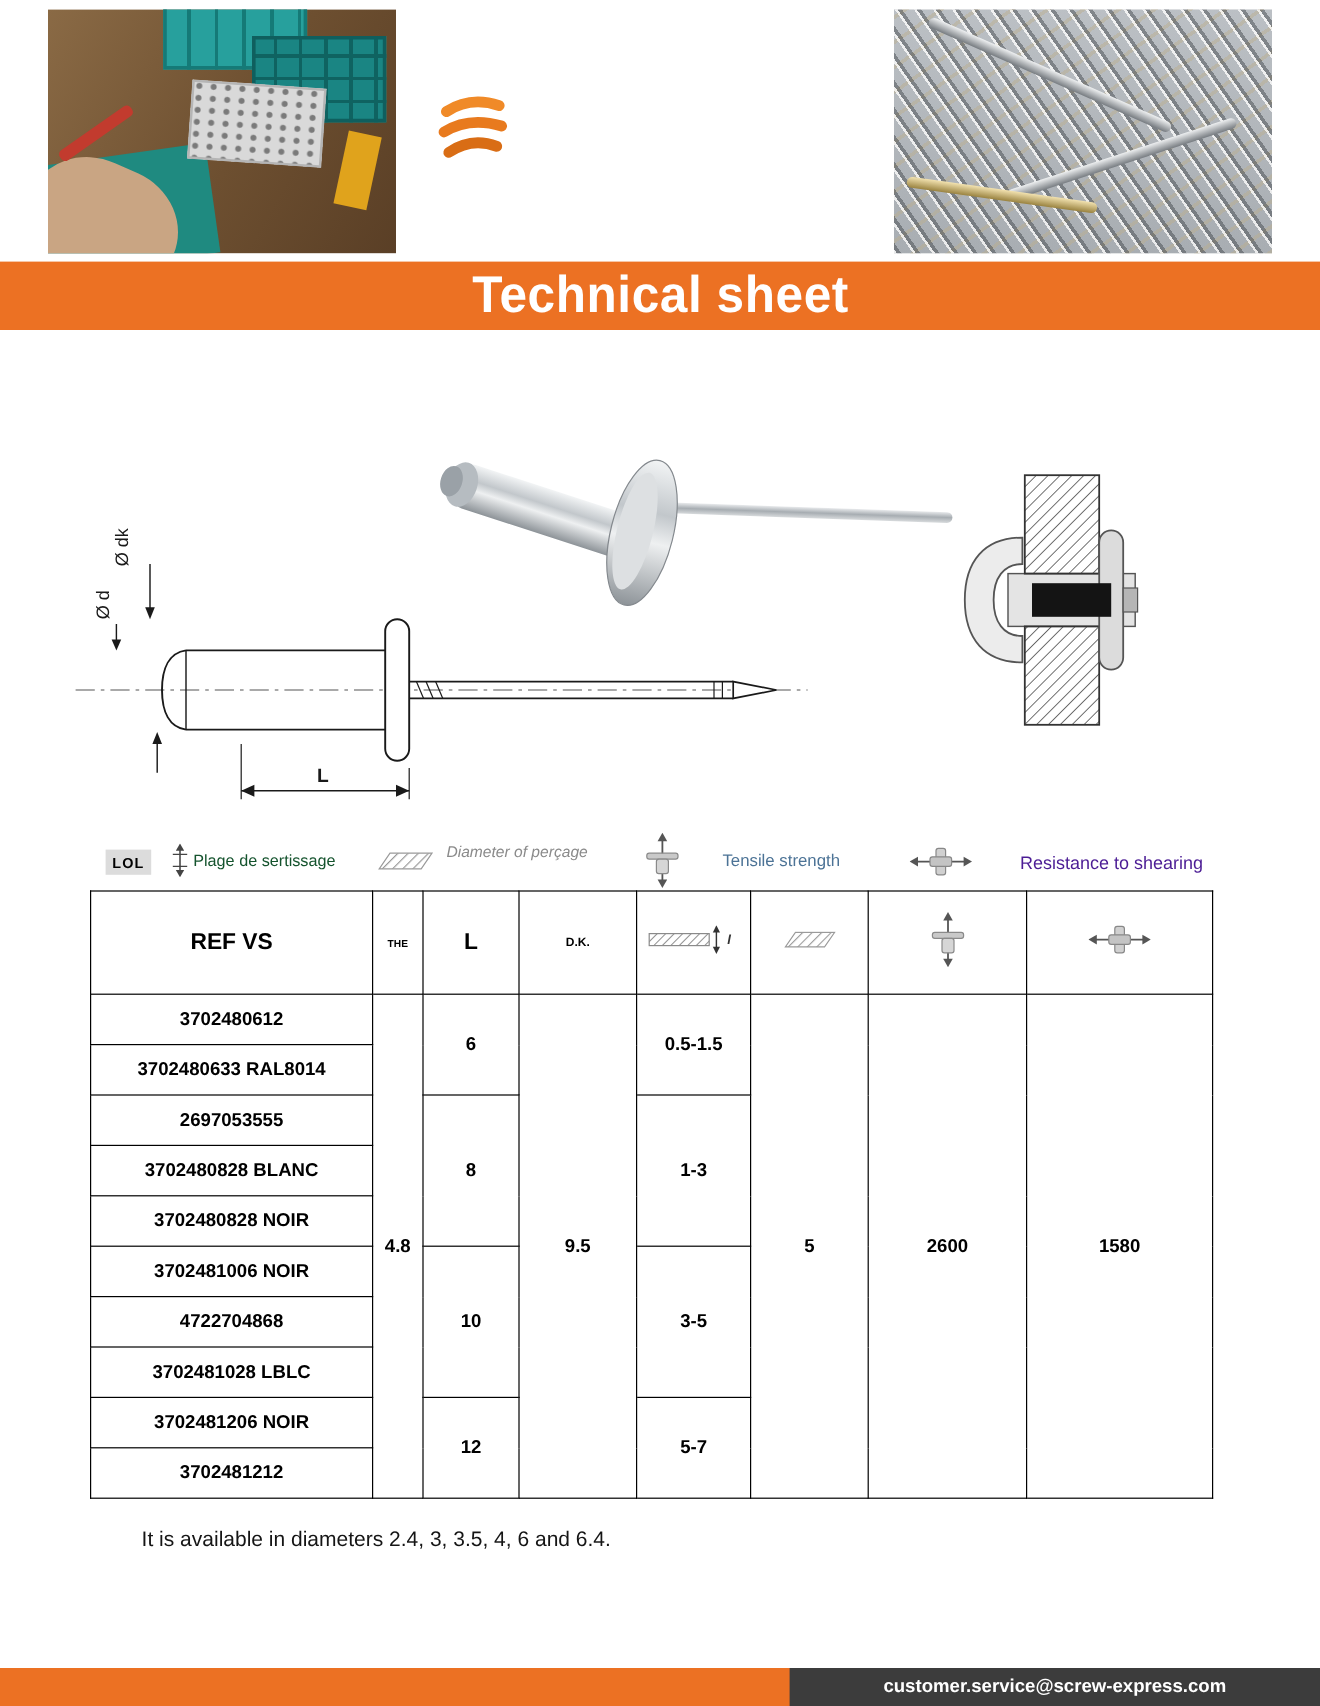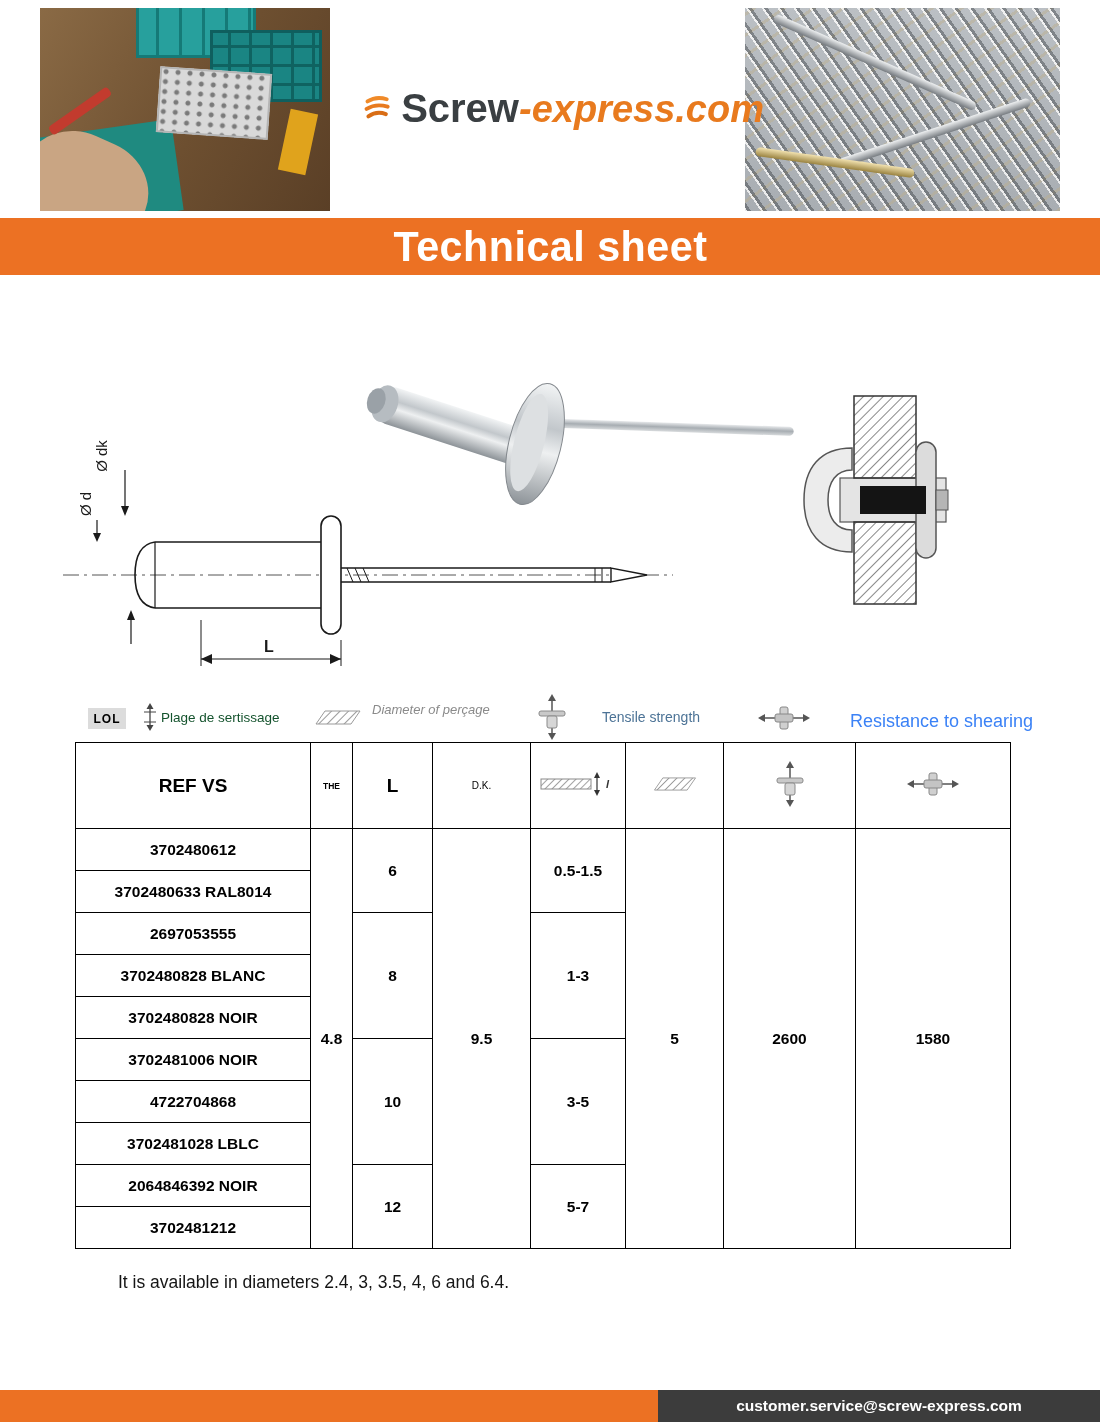--- a/index.html
+++ b/index.html
@@ -53,32 +53,32 @@
   
   .legend { position:absolute; left:0; top:702px; width:1100px; height:36px; }
   .lol-box { position:absolute; left:88px; top:6px; width:38px; height:21px; background:#dcdcdc; color:#000000; font-weight:700; font-size:12px; display:flex; align-items:center; justify-content:center; letter-spacing:1px; }
   .crimp-icon { position:absolute; left:143px; top:1px; }
   .crimp-label { position:absolute; left:161px; top:8px; font-size:13.5px; color:#14532d; }
   .drillleg-icon { position:absolute; left:315px; top:8px; }
   .drillleg-label { position:absolute; left:372px; top:0; font-size:13px; color:#8a8a8a;font-style:italic; }
   .tensileleg-icon { position:absolute; left:534px; top:-8px; }
   .tensileleg-label { position:absolute; left:602px; top:7px; font-size:14px; color:#4c7396; }
   .shearleg-icon { position:absolute; left:758px; top:3px; }
-  .shearleg-label { position:absolute; left:850px; top:9px; font-size:18px; color:#3b82f6; }
+  .shearleg-label { position:absolute; left:850px; top:9px; font-size:15px; color:#4c1d95; }
 
   
   .spec-table { position:absolute; left:75px; top:742px; width:935px; border-collapse:collapse; table-layout:fixed; }
   .spec-table th, .spec-table td { border:1.5px solid #000; text-align:center; vertical-align:middle; padding:0; color:#000; }
   .spec-table thead tr { height:86px; }
   .spec-table tbody tr { height:42px; }
   .spec-table td { font-weight:700; font-size:15.5px; }
   th.ref-h { font-size:19px; font-weight:700; }
   th.the-h { font-size:8.5px; font-weight:700; }
   th.len-h { font-size:19px; font-weight:700; }
-  th.dk-h  { font-size:10px; font-weight:400; }
+  th.dk-h  { font-size:10px; font-weight:700; }
 
   
   .note { position:absolute; left:118px; top:1272px; font-size:17.5px; color:#151515; }
   .footer-bar { position:absolute; left:0; top:1390px; width:1056px; height:32px; background:#ec7123; }
   .footer-dark { position:absolute; left:658px; top:0; width:442px; height:32px; background:#3c3c3c; display:flex; align-items:center; justify-content:center; }
   .footer-email { color:#fff; font-weight:700; font-size:15.5px; }
 </style>
 </head>
 <body>
 
@@ -100,23 +100,20 @@
   </div>
 
   <div class="logo">
     <svg width="62" height="58" viewBox="0 0 62 58">
       <g fill="none" stroke-linecap="round">
         <path d="M8 14 Q28 1 52 9" stroke="#f08a28" stroke-width="9"></path>
         <path d="M6 31 Q27 18 54 26" stroke="#e87a1e" stroke-width="9"></path>
         <path d="M10 48 Q29 35 50 43" stroke="#d96d15" stroke-width="9"></path>
       </g>
     </svg>
-    <div class="logo-text">
-      <span class="brand-dark">Screw</span><span class="brand-orange">-express.com</span>
-    </div>
   </div>
 
   <div class="banner">
     <span class="banner-text">Technical sheet</span>
   </div>
 
 
   <svg class="fig-photo" width="470" height="180" viewBox="0 0 470 180">
     <defs>
       <linearGradient id="mg1" x1="0" y1="0" x2="0" y2="1">
@@ -319,21 +316,21 @@
         <td rowspan="3">10</td>
         <td rowspan="3">3-5</td>
       </tr>
       <tr>
         <td>4722704868</td>
       </tr>
       <tr>
         <td>3702481028 LBLC</td>
       </tr>
       <tr>
-        <td>2064846392 NOIR</td>
+        <td>3702481206 NOIR</td>
         <td rowspan="2">12</td>
         <td rowspan="2">5-7</td>
       </tr>
       <tr>
         <td>3702481212</td>
       </tr>
     </tbody>
   </table>
 
   <p class="note">It is available in diameters 2.4, 3, 3.5, 4, 6 and 6.4.</p>

